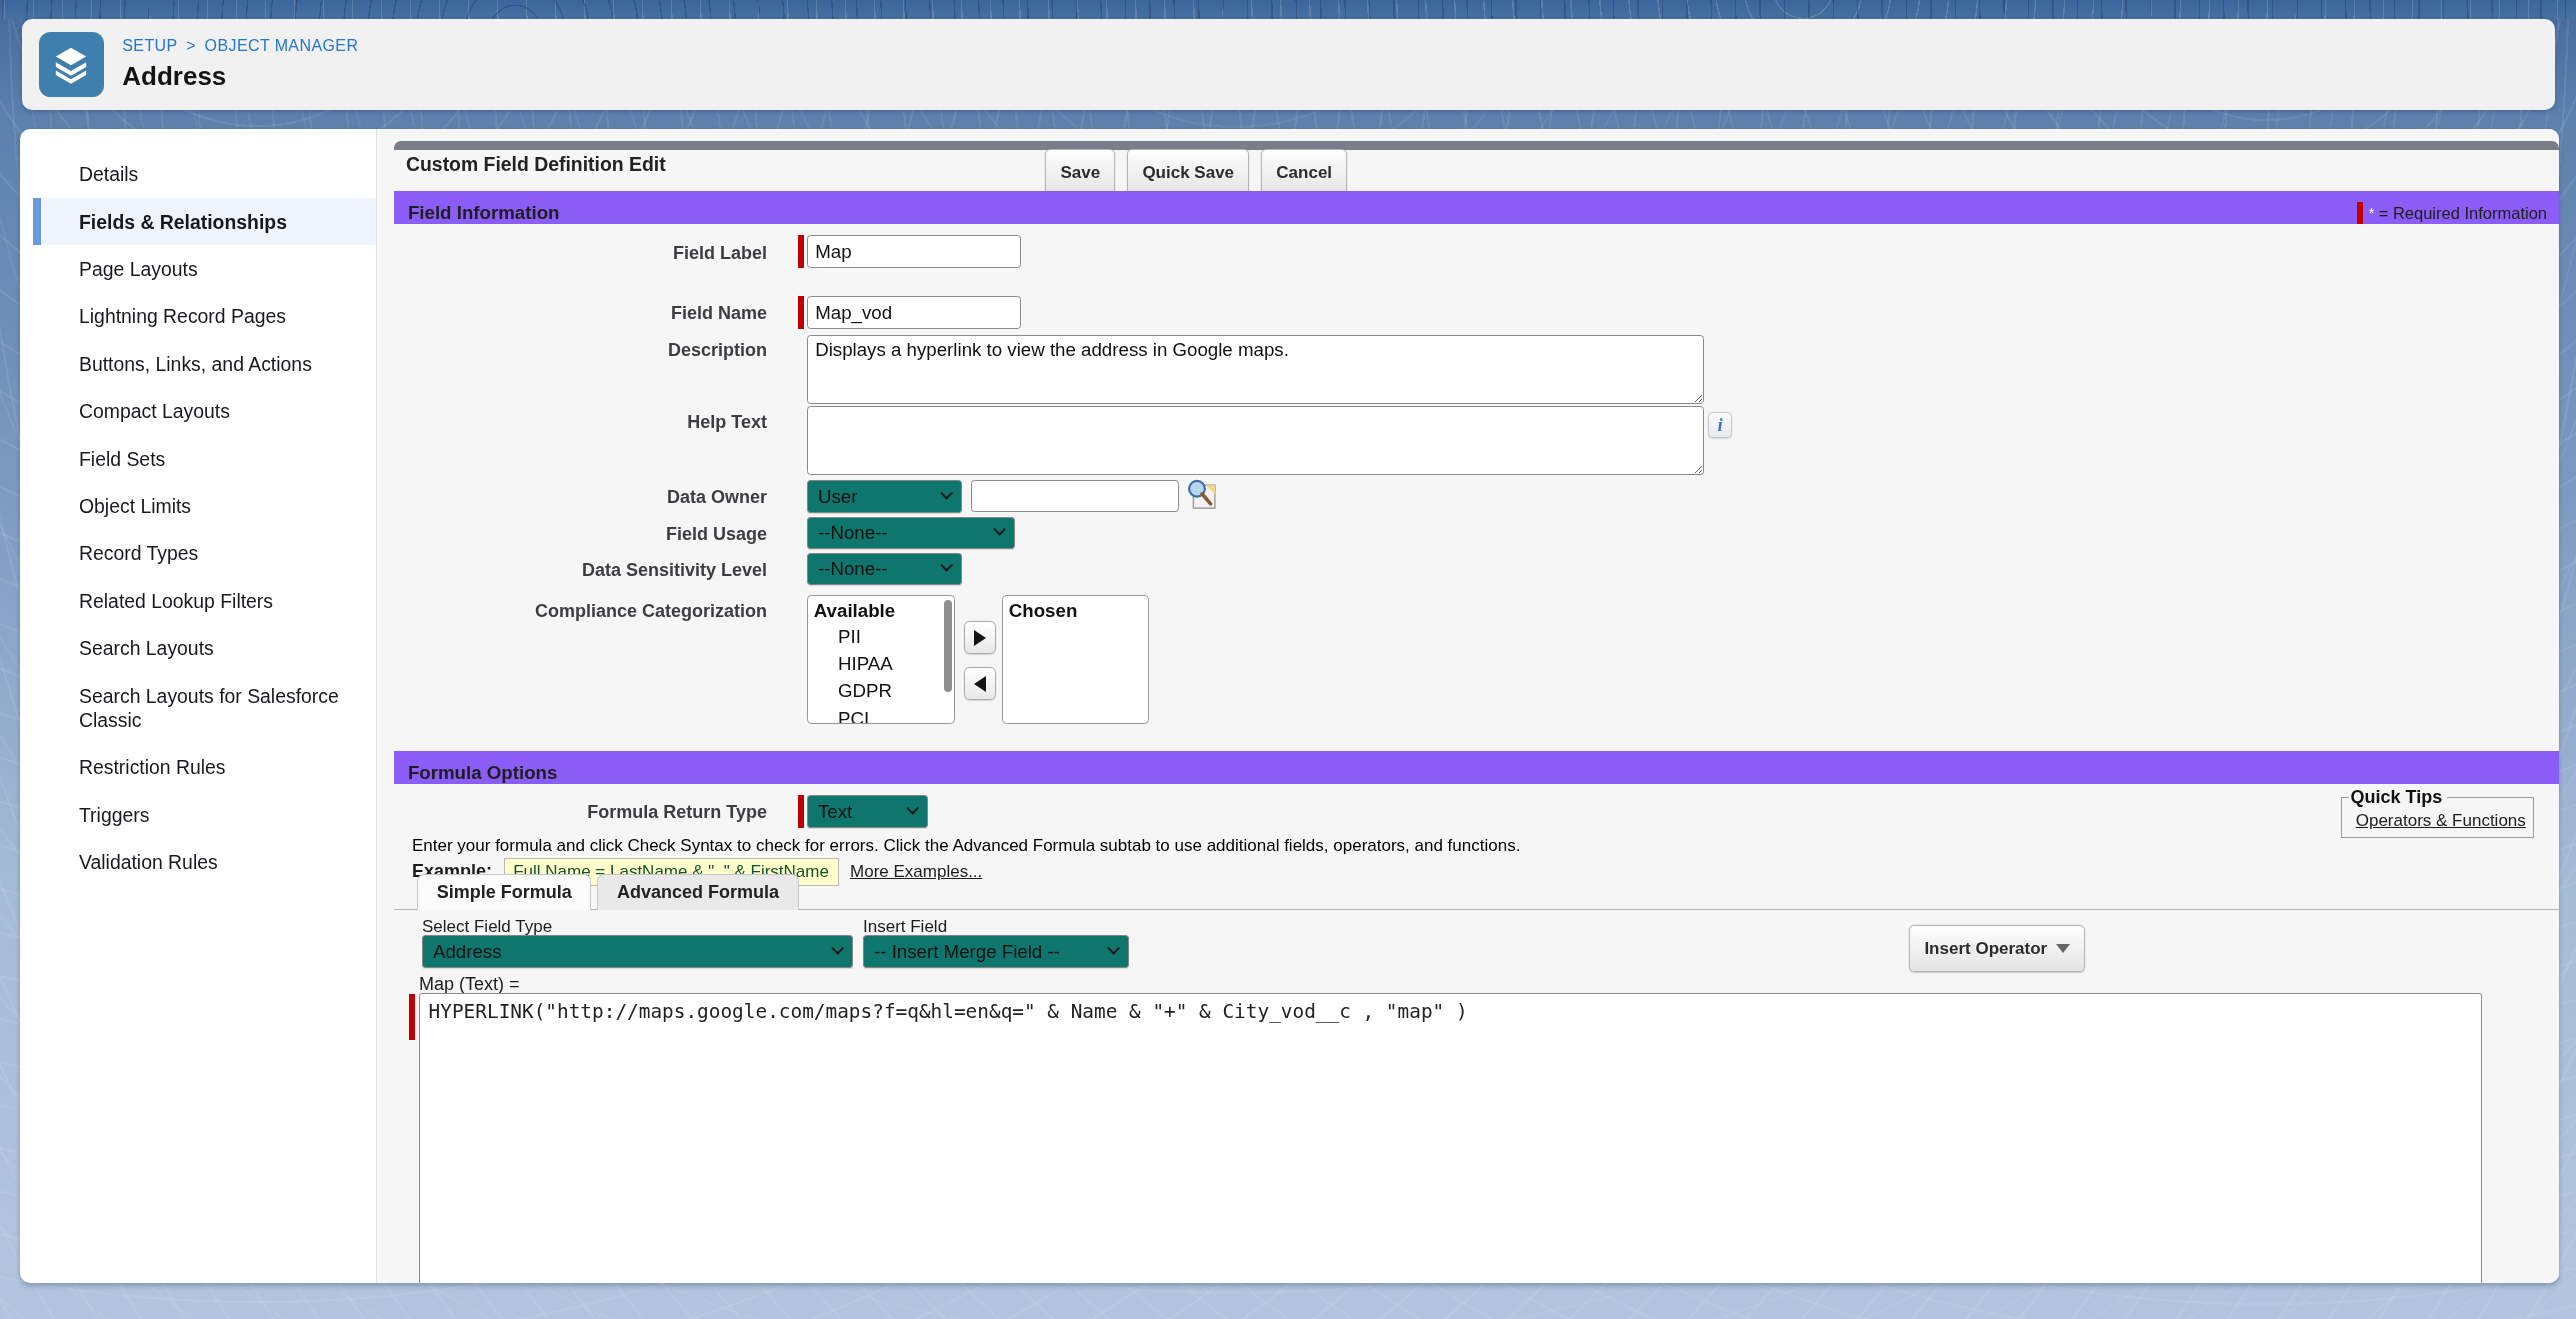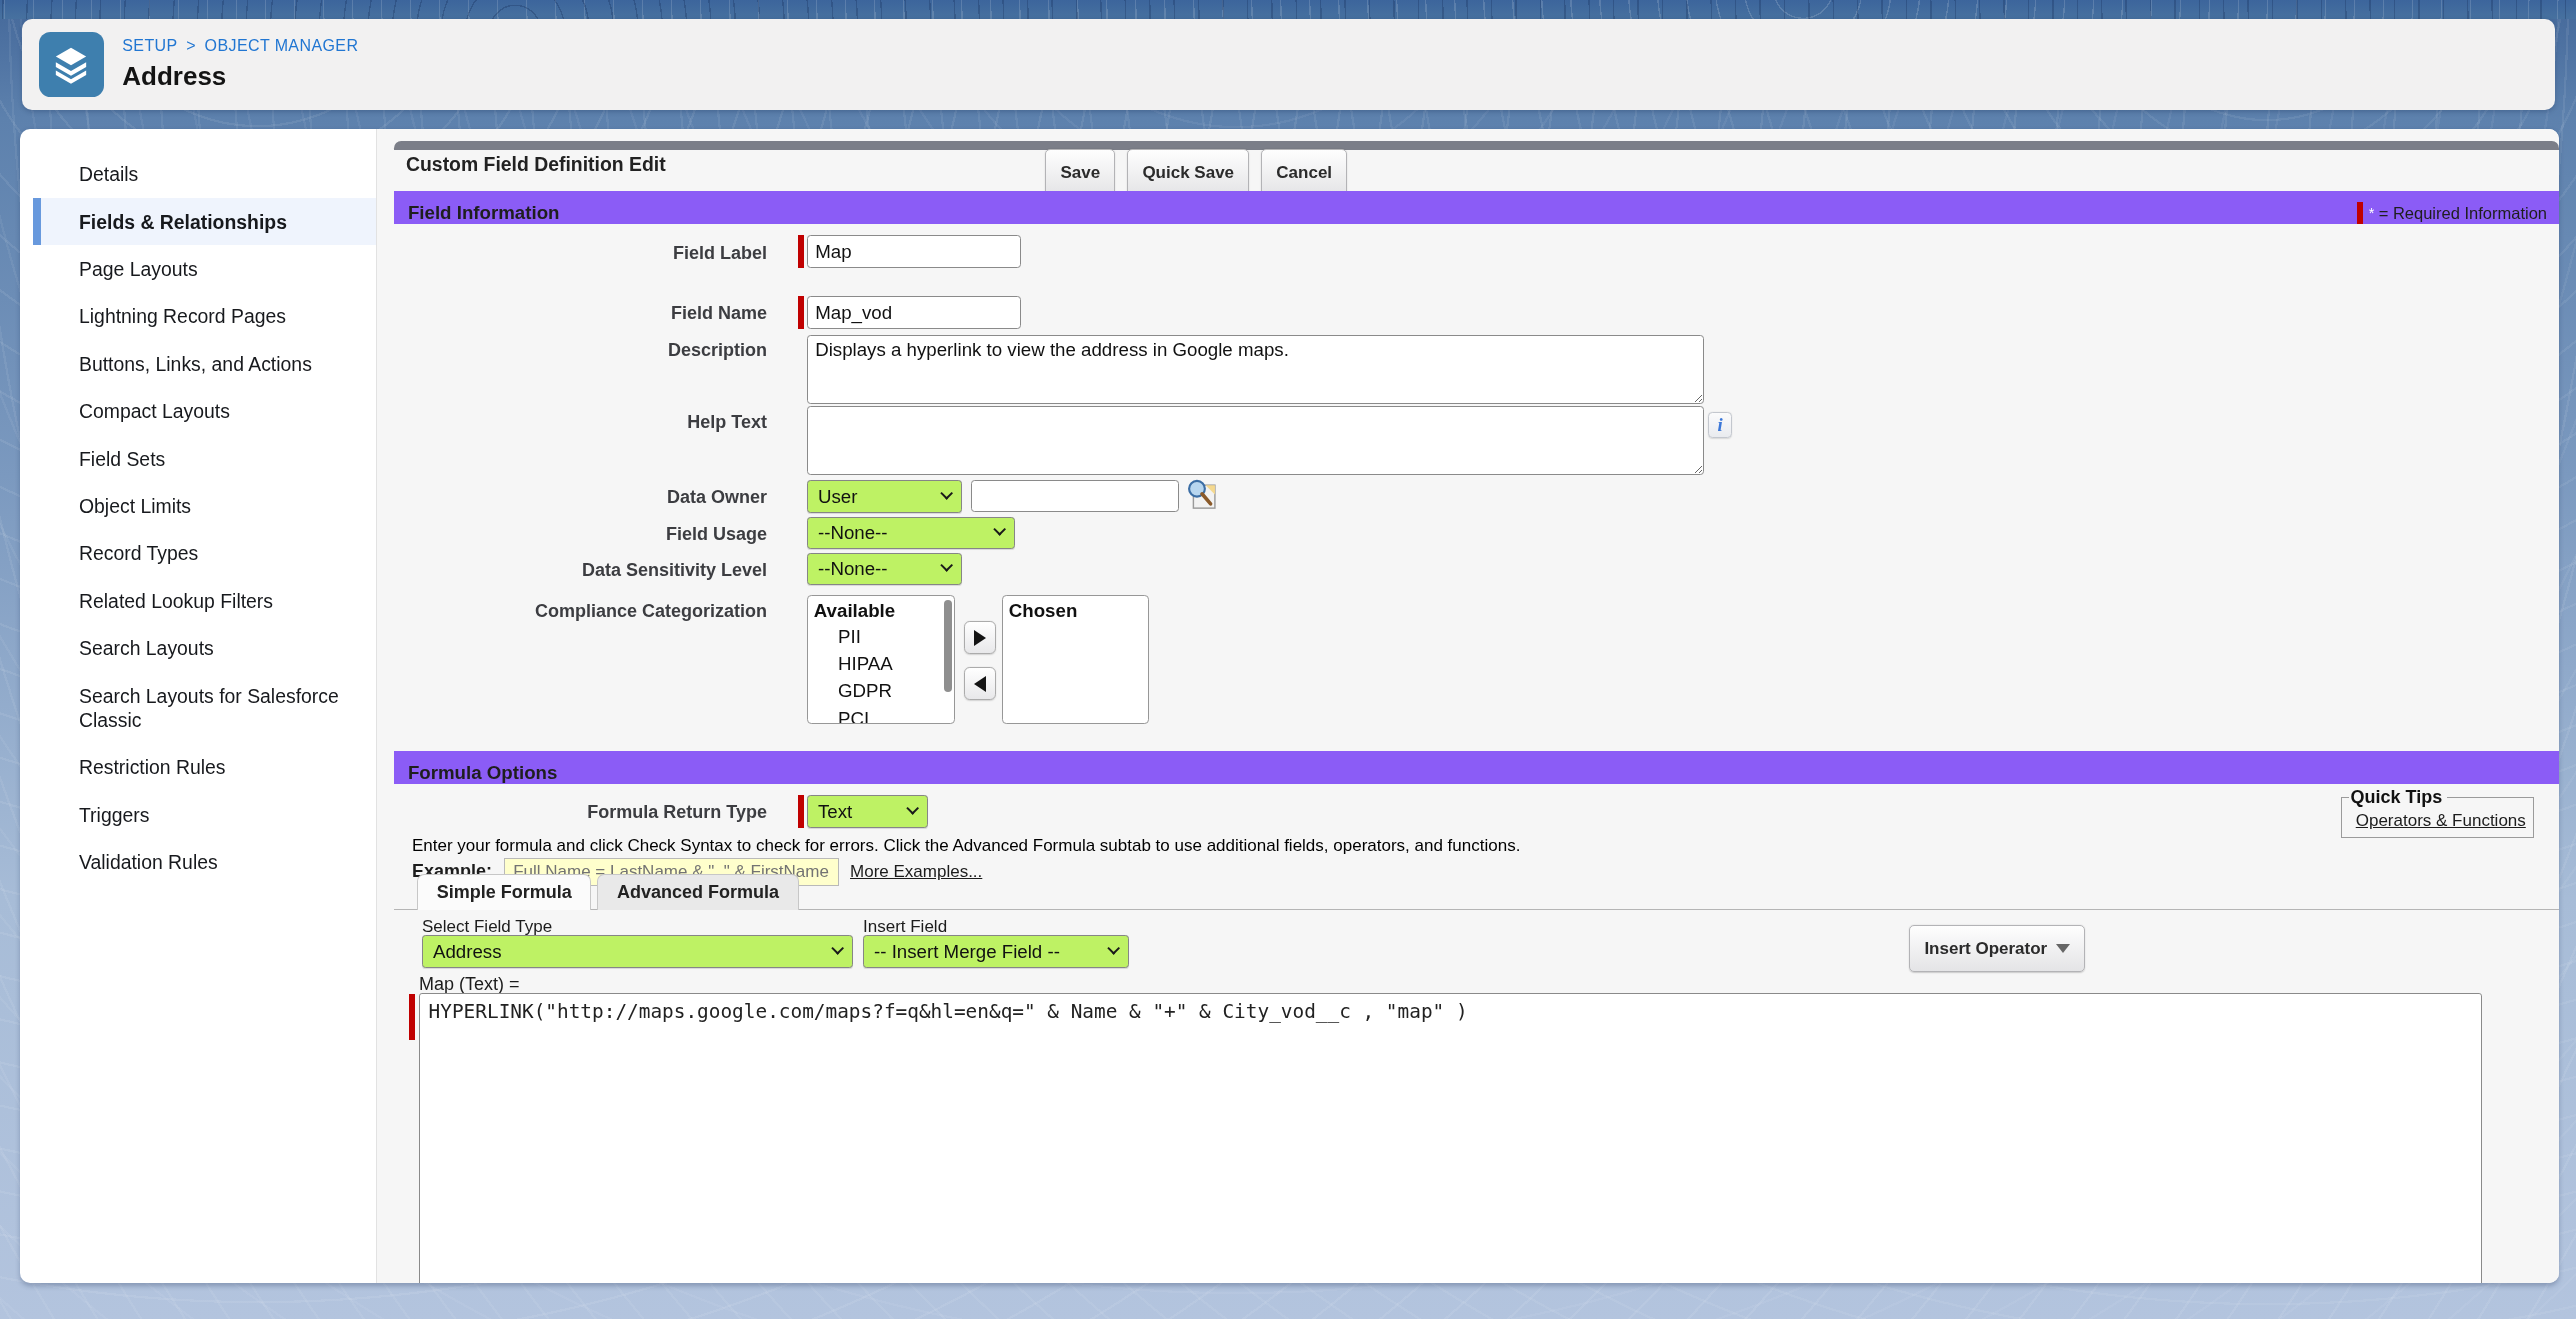--- a/index.html
+++ b/index.html
@@ -84,21 +84,21 @@
   .tin {
     position: absolute; height: 33px; border: 1.4px solid #8a8a8a; border-radius: 3.6px; background: #fff;
     font-family: "Liberation Sans", sans-serif; font-size: 18.7px; color: #111; padding: 0 7.2px;
   }
   .tarea {
     position: absolute; border: 1.4px solid #8a8a8a; border-radius: 3.6px; background: #fff;
     font-family: "Liberation Sans", sans-serif; font-size: 18.7px; color: #111; padding: 2.9px 7.2px;
     resize: both;
   }
   .sel {
-    position: absolute; height: 33px; border: 1.4px solid #868686; border-radius: 3.6px; background: #bef264;
+    position: absolute; height: 33px; border: 1.4px solid #868686; border-radius: 3.6px; background: #0f766e;
     display: flex; align-items: center; justify-content: space-between; padding: 0 10px;
     font-size: 18.7px; color: #111; cursor: pointer; box-shadow: 0 0.7px 0.7px rgba(0,0,0,0.12);
   }
   .chev { width: 9.3px; height: 9.3px; border-right: 2.2px solid #1a1a1a; border-bottom: 2.2px solid #1a1a1a; transform: rotate(45deg) translate(-2.2px,-2.2px); flex: 0 0 auto; margin-left: 10px; }
 
   .info-btn {
     position: absolute; width: 24.4px; height: 26px; border: 0.7px solid #c3c7ce; border-radius: 4.3px;
     background: linear-gradient(#fbfbfc,#e9ebef); color: #3b77d8;
     font-family: "Liberation Serif", serif; font-style: italic; font-weight: 700; font-size: 18.7px;
     display: flex; align-items: center; justify-content: center; cursor: pointer;
@@ -115,21 +115,21 @@
     cursor: pointer; box-shadow: 0 0.7px 1.4px rgba(0,0,0,0.15);
   }
   .tri-right { width: 0; height: 0; border-top: 8.6px solid transparent; border-bottom: 8.6px solid transparent; border-left: 12.2px solid #141414; }
   .tri-left  { width: 0; height: 0; border-top: 8.6px solid transparent; border-bottom: 8.6px solid transparent; border-right: 12.2px solid #141414; }
 
   .instructions { left: 35px; top: 707px; font-size: 17px; color: #000000; }
   .example-row { left: 35px; top: 729px; display: flex; align-items: center; gap: 11.5px; }
   .example-label { font-size: 18px; font-weight: 700; color: #1c1c1c; }
   .example-code {
     border: 0.7px solid #b9b9b9; background: #ffffcc; padding: 2.9px 8.6px;
-    font-size: 17px; color: #737373;
+    font-size: 17px; color: #14532d;
   }
   .link-plain { font-size: 17px; color: #1c1c1c; text-decoration: underline; cursor: pointer; }
 
   .quick-tips { position: absolute; left: 1964px; top: 658px; width: 193px; border: 1.4px solid #9b9b9b; border-top: 1.4px solid #9b9b9b; padding: 2.9px 7.2px 5.8px; background: transparent; }
   .quick-tips legend { font-size: 18px; font-weight: 700; color: #111; padding: 0 4.3px 0 1.4px; }
   .quick-tips .qt-body { text-align: right; }
 
   .tabs { left: 40px; top: 745px; display: flex; gap: 5.8px; }
   .tab {
     height: 36px; padding: 0 18.7px; display: flex; align-items: center;

